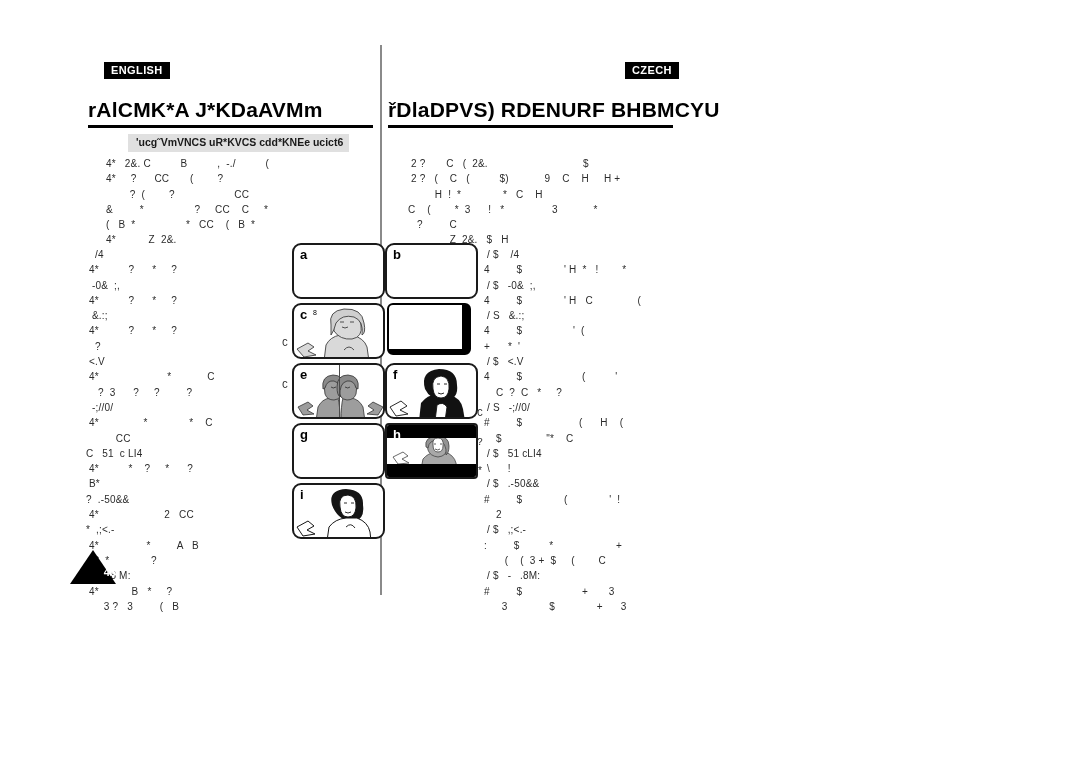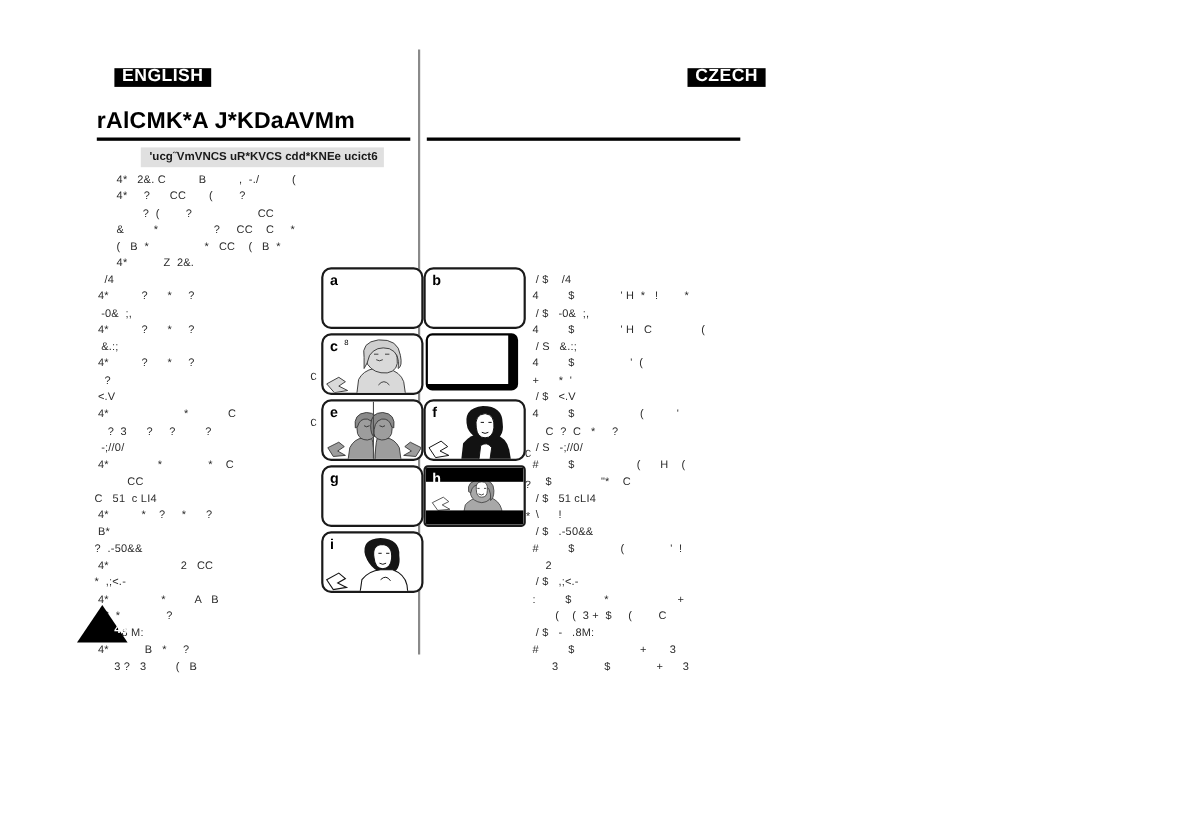--- a/index.html
+++ b/index.html
@@ -29,21 +29,21 @@
     background: #8a8a8a;
   }
 
   
   .lang-tag {
     position: absolute;
     background: #000000;
     color: #ffffff;
     font-family: "Liberation Sans", sans-serif;
     font-weight: bold;
-    font-size: 16px;
+    font-size: 11px;
     letter-spacing: 0.4px;
     padding: 2px 7px 3px 7px;
     line-height: 12px;
   }
   #lang-en { left: 104px; top: 62px; }
   #lang-cz { left: 625px; top: 62px; }
 
   
   .chapter-title {
     position: absolute;
@@ -241,24 +241,31 @@
  4*           B   *     ?
       3 ?   3         (   B</div>
 
   <div id="page-badge">
     <div class="tri"></div>
     <div class="num">48</div>
   </div>
 
   <div class="lang-tag" id="lang-cz">CZECH</div>
 
+  <div class="chapter-title" id="title-cz">řDlaDPVS) RDENURF BHBMCYU</div>
 
   <div class="title-rule" id="rule-cz"></div>
 
 
+  <div class="body-text" id="body-cz-top"> 2 ?       C   (  2&amp;.                                $
+ 2 ?   (    C   (          $)            9    C    H     H +
+         H  !  *              *   C    H
+C    (        *  3      !   *                3            *
+   ?         C
+              Z  2&amp;.   $   H</div>
 
   <div class="body-text" id="body-cz-mid"> / $    /4
 4         $              ' H  *   !        *
  / $   -0&amp;  ;,
 4         $              ' H   C               (
  / S   &amp;.:;
 4         $                 '  (
 +      *  '
  / $   &lt;.V
 4         $                    (          '

